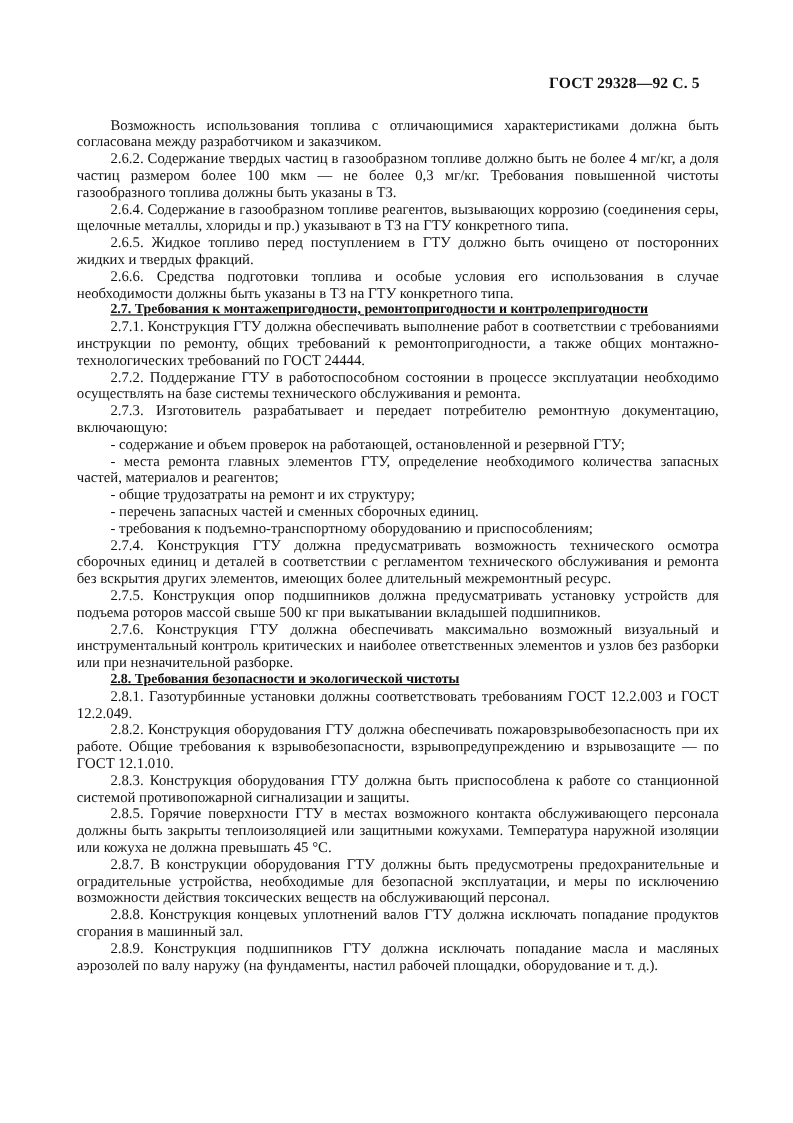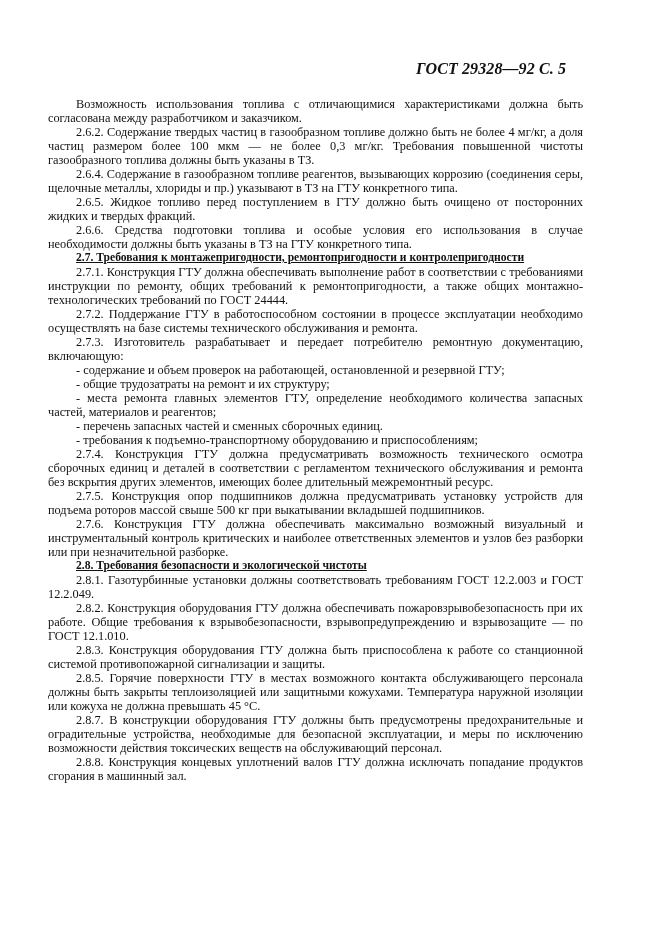--- a/index.html
+++ b/index.html
@@ -1,47 +1,48 @@
 <!DOCTYPE html>
 <html><head>
 <meta charset="utf-8">
 <style>
   html, body { margin: 0; padding: 0; background: #ffffff; }
   body { width: 661px; height: 936px; position: relative; overflow: hidden; }
   .page { position: absolute; left: 48px; top: 0; width: 535px; color: #111; font-family: "Liberation Serif", serif; font-size: 12.3px; line-height: 14px; }
-  .header { position: absolute; top: 62px; right: 17px; font-weight: bold; font-size: 16px; letter-spacing: 0.1px; font-style: italic; }
-  .body { position: absolute; top: 97px; left: 0; width: 535px; }
+  .header { position: absolute; top: 62px; right: 0; font-weight: bold; font-size: 13px; letter-spacing: 0.1px; }
+  .body { position: absolute; top: 97px; left: 16px; width: 535px; }
   p { margin: 0; text-align: justify; text-indent: 28px; }
   p.head { font-weight: bold; font-size: 11.6px; text-decoration: underline; }
   p.dash { text-indent: 28px; }
 </style>
 </head>
 <body>
 
 <div class="page">
   <div class="header">ГОСТ 29328—92 С. 5</div>
   <div class="body">
     <p>Возможность использования топлива с отличающимися характеристиками должна быть согласована между разработчиком и заказчиком.</p>
     <p>2.6.2. Содержание твердых частиц в газообразном топливе должно быть не более 4 мг/кг, а доля частиц размером более 100 мкм — не более 0,3 мг/кг. Требования повышенной чистоты газообразного топлива должны быть указаны в ТЗ.</p>
     <p>2.6.4. Содержание в газообразном топливе реагентов, вызывающих коррозию (соединения серы, щелочные металлы, хлориды и пр.) указывают в ТЗ на ГТУ конкретного типа.</p>
     <p>2.6.5. Жидкое топливо перед поступлением в ГТУ должно быть очищено от посторонних жидких и твердых фракций.</p>
     <p>2.6.6. Средства подготовки топлива и особые условия его использования в случае необходимости должны быть указаны в ТЗ на ГТУ конкретного типа.</p>
     <p class="head">2.7. Требования к монтажепригодности, ремонтопригодности и контролепригодности</p>
     <p>2.7.1. Конструкция ГТУ должна обеспечивать выполнение работ в соответствии с требованиями инструкции по ремонту, общих требований к ремонтопригодности, а также общих монтажно-технологических требований по ГОСТ 24444.</p>
     <p>2.7.2. Поддержание ГТУ в работоспособном состоянии в процессе эксплуатации необходимо осуществлять на базе системы технического обслуживания и ремонта.</p>
     <p>2.7.3. Изготовитель разрабатывает и передает потребителю ремонтную документацию, включающую:</p>
     <p class="dash">- содержание и объем проверок на работающей, остановленной и резервной ГТУ;</p>
+    <p class="dash">- места ремонта главных элементов ГТУ, определение необходимого количества запасных частей, материалов и реагентов;</p>
     <p class="dash">- общие трудозатраты на ремонт и их структуру;</p>
-    <p class="dash">- места ремонта главных элементов ГТУ, определение необходимого количества запасных частей, материалов и реагентов;</p>
     <p class="dash">- перечень запасных частей и сменных сборочных единиц.</p>
     <p class="dash">- требования к подъемно-транспортному оборудованию и приспособлениям;</p>
     <p>2.7.4. Конструкция ГТУ должна предусматривать возможность технического осмотра сборочных единиц и деталей в соответствии с регламентом технического обслуживания и ремонта без вскрытия других элементов, имеющих более длительный межремонтный ресурс.</p>
     <p>2.7.5. Конструкция опор подшипников должна предусматривать установку устройств для подъема роторов массой свыше 500 кг при выкатывании вкладышей подшипников.</p>
     <p>2.7.6. Конструкция ГТУ должна обеспечивать максимально возможный визуальный и инструментальный контроль критических и наиболее ответственных элементов и узлов без разборки или при незначительной разборке.</p>
     <p class="head">2.8. Требования безопасности и экологической чистоты</p>
     <p>2.8.1. Газотурбинные установки должны соответствовать требованиям ГОСТ 12.2.003 и ГОСТ 12.2.049.</p>
     <p>2.8.2. Конструкция оборудования ГТУ должна обеспечивать пожаровзрывобезопасность при их работе. Общие требования к взрывобезопасности, взрывопредупреждению и взрывозащите — по ГОСТ 12.1.010.</p>
     <p>2.8.3. Конструкция оборудования ГТУ должна быть приспособлена к работе со станционной системой противопожарной сигнализации и защиты.</p>
     <p>2.8.5. Горячие поверхности ГТУ в местах возможного контакта обслуживающего персонала должны быть закрыты теплоизоляцией или защитными кожухами. Температура наружной изоляции или кожуха не должна превышать 45 °С.</p>
     <p>2.8.7. В конструкции оборудования ГТУ должны быть предусмотрены предохранительные и оградительные устройства, необходимые для безопасной эксплуатации, и меры по исключению возможности действия токсических веществ на обслуживающий персонал.</p>
     <p>2.8.8. Конструкция концевых уплотнений валов ГТУ должна исключать попадание продуктов сгорания в машинный зал.</p>
+    <p>2.8.9. Конструкция подшипников ГТУ должна исключать попадание масла и масляных аэрозолей по валу наружу (на фундаменты, настил рабочей площадки, оборудование и т. д.).</p>
   </div>
 </div>
 
 </body></html>

